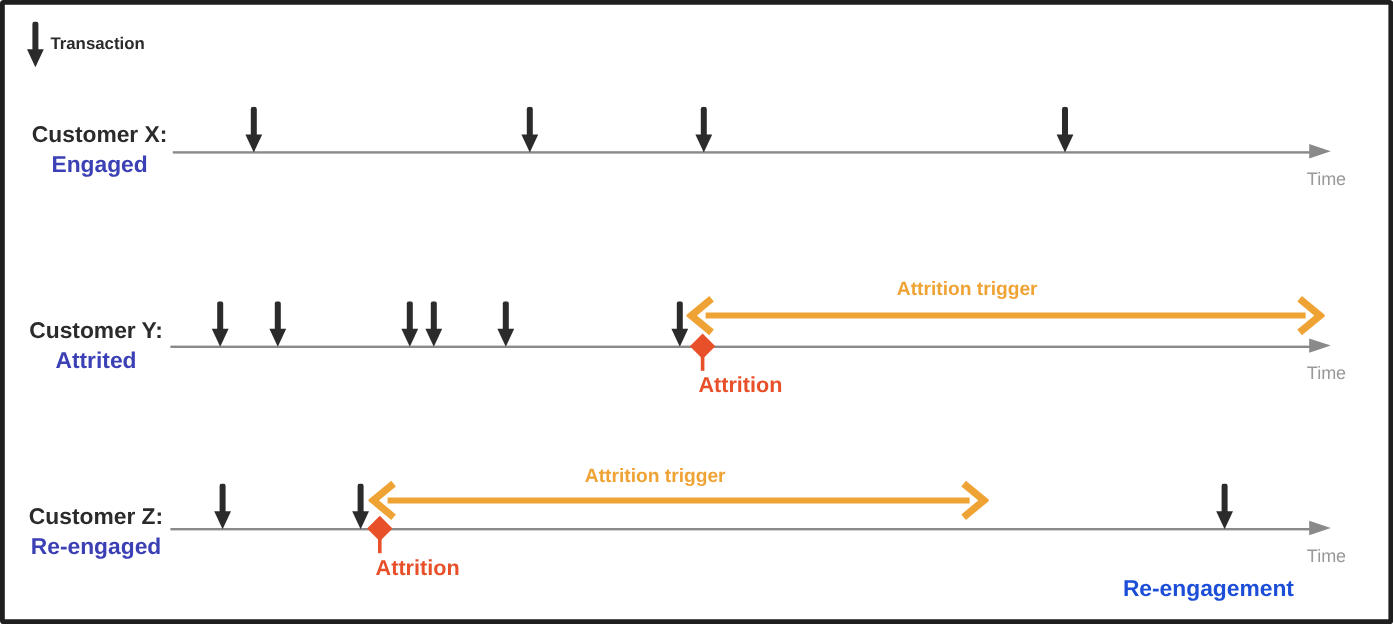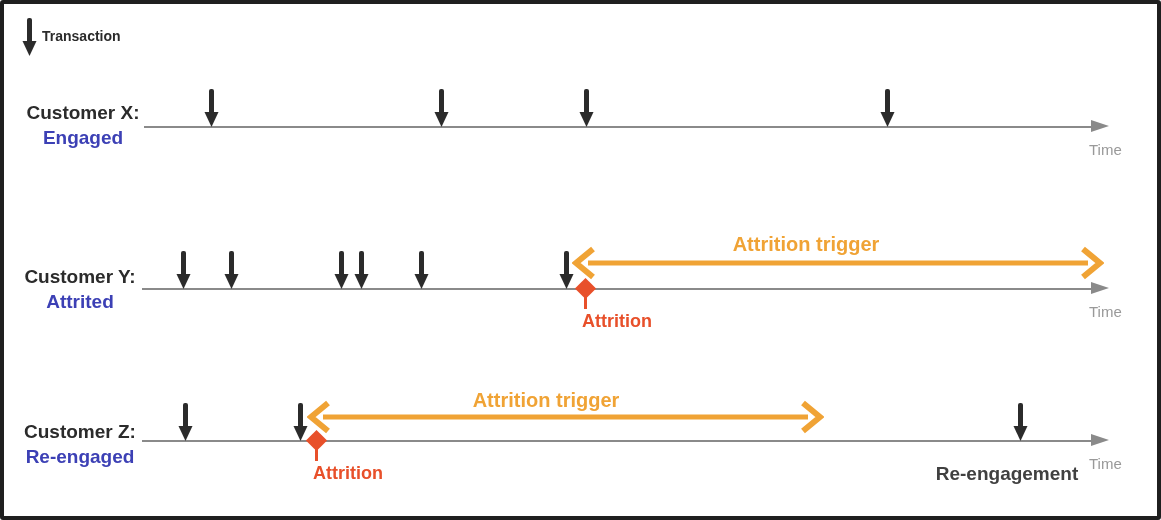--- a/index.html
+++ b/index.html
@@ -29,21 +29,21 @@
     text-align: center; line-height: 25px; white-space: nowrap;
   }
   .tl-line { height: 2px; }
   .tl-head {
     width: 0; height: 0;
     border-top: 6px solid transparent;
     border-bottom: 6px solid transparent;
   }
   .time-label { font-size: 15px; white-space: nowrap; }
   .attrition-label { font-size: 18px; font-weight: bold; text-align: right; white-space: nowrap; }
-  .trigger-label { font-size: 20px; font-weight: bold; text-align: center; white-space: nowrap; }
+  .trigger-label { font-size: 16px; font-weight: bold; text-align: center; white-space: nowrap; }
   .reengagement-label { font-size: 19px; font-weight: bold; text-align: center; white-space: nowrap; }
   .diamond { width: 15px; height: 15px; transform: rotate(45deg); }
 </style>
 </head>
 <body>
 
 <div class="canvas" id="canvas">
   <span class="abs" id="legend-arrow" style="left:17px; top:14px;"><svg width="17" height="38" viewBox="0 0 17 38">
         <rect x="6" y="0" width="5" height="26" rx="2" fill="#2b2b2b"></rect>
         <path d="M1.5,23 L15.5,23 L8.5,38 Z" fill="#2b2b2b"></path>
@@ -127,14 +127,14 @@
       </svg></div>
     <div class="abs" style="left: 303px; top: 396px;"><svg width="517" height="34" viewBox="0 0 517 34">
         <line x1="16" y1="17" x2="501" y2="17" stroke="#f0a335" stroke-width="5"></line>
         <polyline points="21,3 4,17 21,31" fill="none" stroke="#f0a335" stroke-width="6"></polyline>
         <polyline points="496,3 513,17 496,31" fill="none" stroke="#f0a335" stroke-width="6"></polyline>
       </svg></div>
     <div class="abs trigger-label" style="left: 382px; top: 385px; width: 320px; color: rgb(240, 163, 53);">Attrition trigger</div>
     <div class="abs diamond" style="left: 305px; top: 429px; background: rgb(232, 80, 42);"></div>
     <div class="abs" style="left: 311px; top: 444px; width: 3px; height: 13px; background: rgb(232, 80, 42);"></div>
     <div class="abs attrition-label" style="left: 239px; top: 459px; width: 140px; color: rgb(232, 80, 42);">Attrition</div>
-    <div class="abs reengagement-label" style="left: 893px; top: 459px; width: 220px; color: #404040;">Re-engagement</div>
+    <div class="abs reengagement-label" style="left: 893px; top: 477px; width: 220px; color: #1d4ed8;">Re-engagement</div>
   </div>
 
 </body></html>

